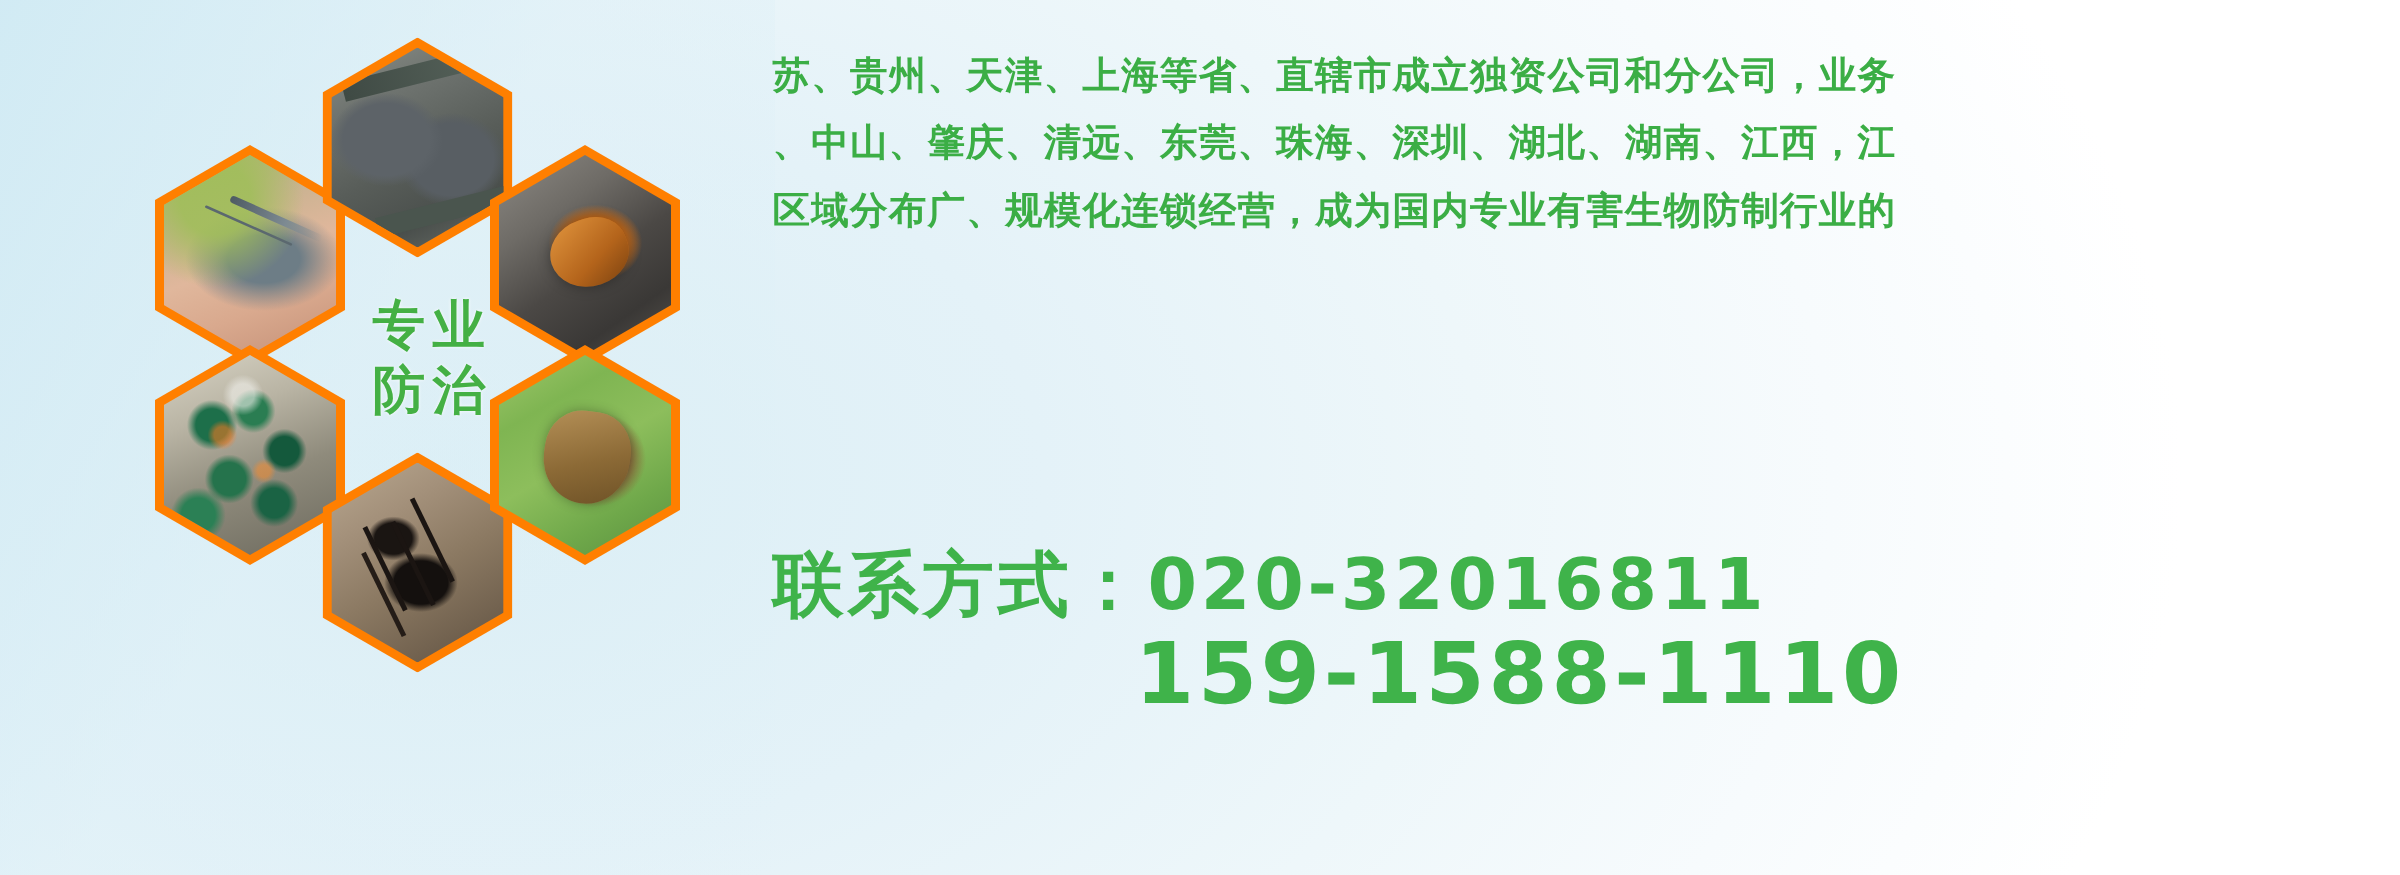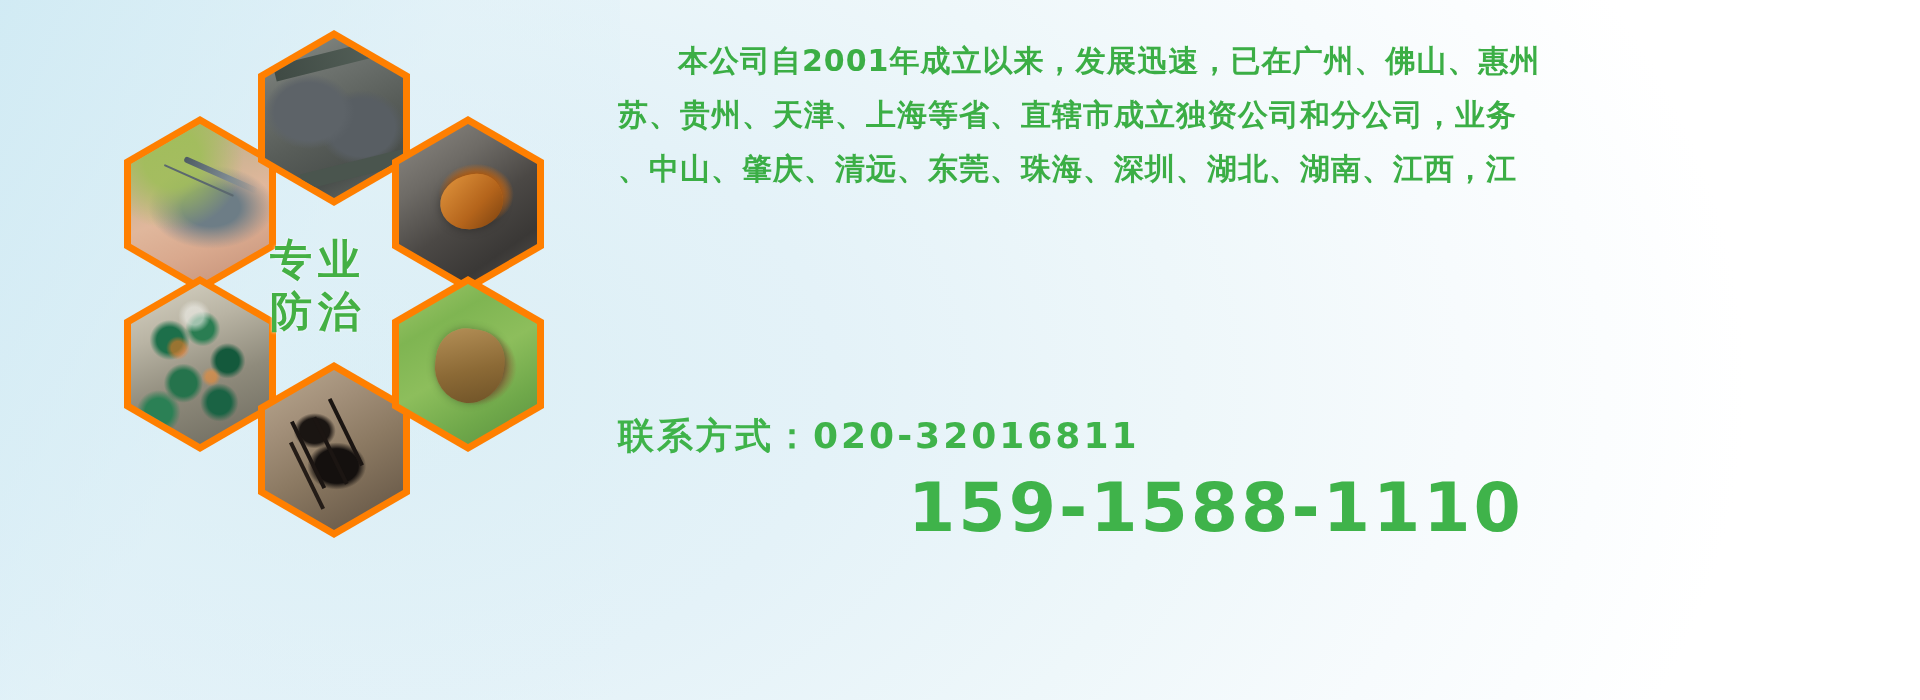--- a/index.html
+++ b/index.html
@@ -125,21 +125,21 @@
     letter-spacing:1px;
   }
   .copy p{margin:0;white-space:nowrap;}
   .copy p.indent{text-indent:60px;}
 
   .contact{
     position:absolute;left:618px;top:400px;width:1300px;
     color:#3fb34a;font-weight:bold;
     font-family:"DejaVu Sans","Liberation Sans",sans-serif;
   }
-  .contact .line1{font-size:36px;line-height:72px;letter-spacing:3px;white-space:nowrap;}
+  .contact .line1{font-size:57px;line-height:72px;letter-spacing:3px;white-space:nowrap;margin-top:32px;}
   .contact .line2{font-size:68px;line-height:72px;letter-spacing:3px;white-space:nowrap;padding-left:290px;}
 </style>
 </head>
 <body>
 
 <div class="banner">
 
   <div class="honeycomb">
 
     <div class="hex" style="left:34px;top:108px;">
@@ -171,31 +171,31 @@
         <div class="photo ph-ant"></div>
       </div>
     </div>
 
     <div class="hex" style="left:302px;top:268px;">
       <div class="inner">
         <div class="photo ph-stinkbug"></div>
       </div>
     </div>
 
-    <div class="hex-label" style="left:152px;top:190px;">
+    <div class="hex-label" style="left:180px;top:190px;">
       <span>专业</span>
       <span>防治</span>
     </div>
 
   </div>
 
   <div class="copy">
-    <p class="indent">本公司自2001年成立以来，发展迅速，已在广州、佛山、惠州</p>
     <p>苏、贵州、天津、上海等省、直辖市成立独资公司和分公司，业务</p>
     <p>、中山、肇庆、清远、东莞、珠海、深圳、湖北、湖南、江西，江</p>
+    <p>区域分布广、规模化连锁经营，成为国内专业有害生物防制行业的</p>
   </div>
 
   <div class="contact">
     <div class="line1">联系方式：020-32016811</div>
     <div class="line2">159-1588-1110</div>
   </div>
 
 </div>
 
 </body></html>

